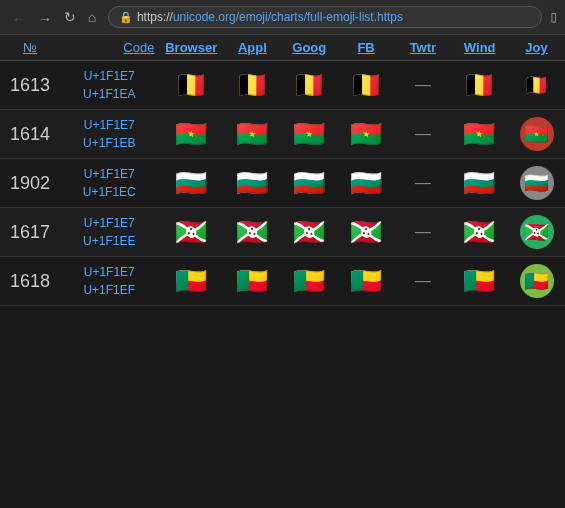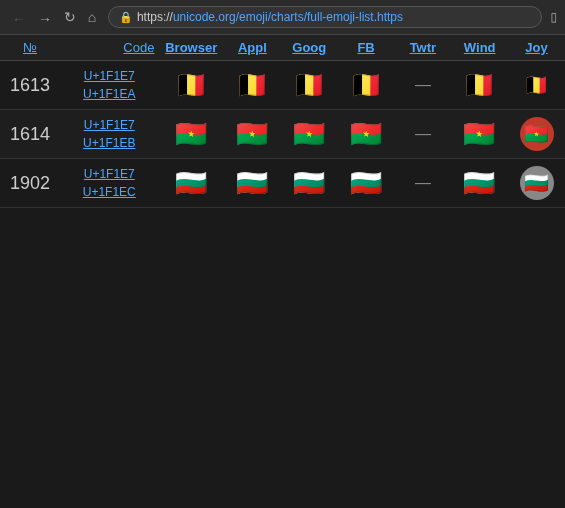--- a/index.html
+++ b/index.html
@@ -77,21 +77,20 @@
       padding: 6px 4px;
       text-align: center;
       vertical-align: middle;
     }
     .num-cell {
       color: #ccc;
       font-size: 18px;
     }
     .code-cell {
       color: #4da6ff;
-      text-decoration: underline;
       cursor: pointer;
       font-size: 12px;
       line-height: 1.5;
     }
     .emoji-cell {
       font-size: 26px;
       line-height: 1;
     }
     .dash-cell {
       color: #888;
@@ -179,14 +178,40 @@
     <td class="emoji-cell">🇧🇬</td>
     <td class="emoji-cell">🇧🇬</td>
     <td class="emoji-cell">🇧🇬</td>
     <td class="emoji-cell">🇧🇬</td>
     <td class="dash-cell">—</td>
     <td class="emoji-cell">🇧🇬</td>
     <td class="joy-cell">
       <div class="joy-circle" style="background:#888;">🇧🇬</div>
     </td>
   </tr>
+      <tr>
+    <td class="num-cell">1617</td>
+    <td class="code-cell">U+1F1E7<br>U+1F1EE</td>
+    <td class="emoji-cell">🇧🇮</td>
+    <td class="emoji-cell">🇧🇮</td>
+    <td class="emoji-cell">🇧🇮</td>
+    <td class="emoji-cell">🇧🇮</td>
+    <td class="dash-cell">—</td>
+    <td class="emoji-cell">🇧🇮</td>
+    <td class="joy-cell">
+      <div class="joy-circle" style="background:#27ae60;">🇧🇮</div>
+    </td>
+  </tr>
+      <tr>
+    <td class="num-cell">1618</td>
+    <td class="code-cell">U+1F1E7<br>U+1F1EF</td>
+    <td class="emoji-cell">🇧🇯</td>
+    <td class="emoji-cell">🇧🇯</td>
+    <td class="emoji-cell">🇧🇯</td>
+    <td class="emoji-cell">🇧🇯</td>
+    <td class="dash-cell">—</td>
+    <td class="emoji-cell">🇧🇯</td>
+    <td class="joy-cell">
+      <div class="joy-circle" style="background:#7dbb42;">🇧🇯</div>
+    </td>
+  </tr>
     </tbody>
 </table>
 
 </body></html>

